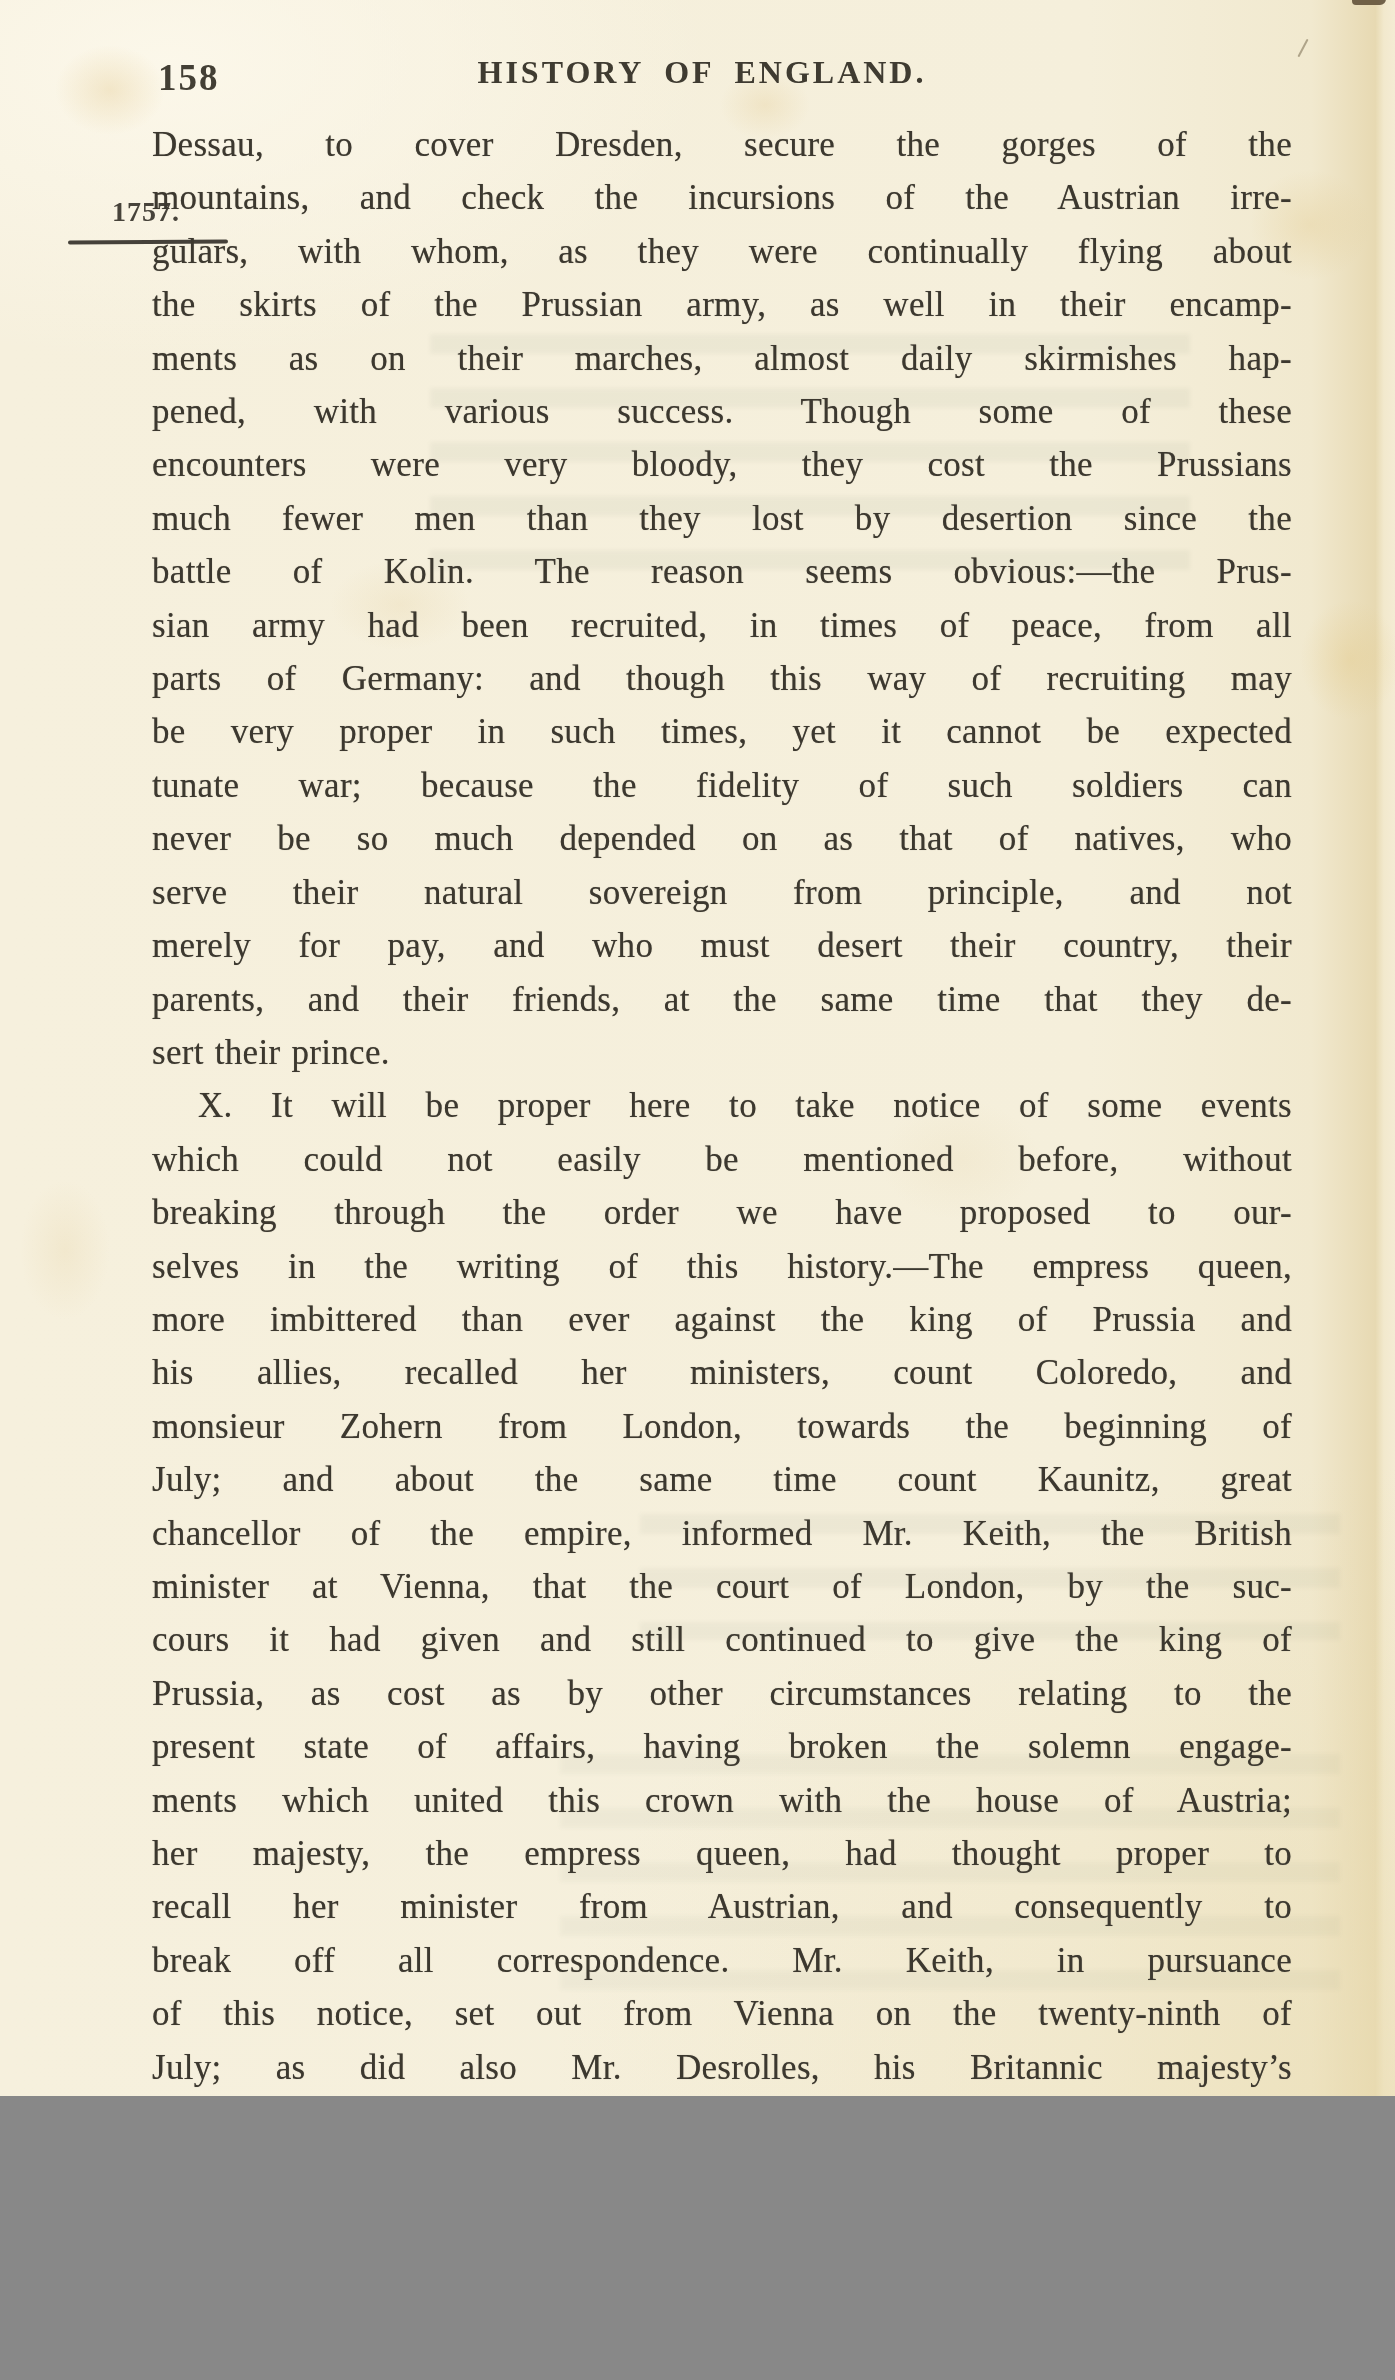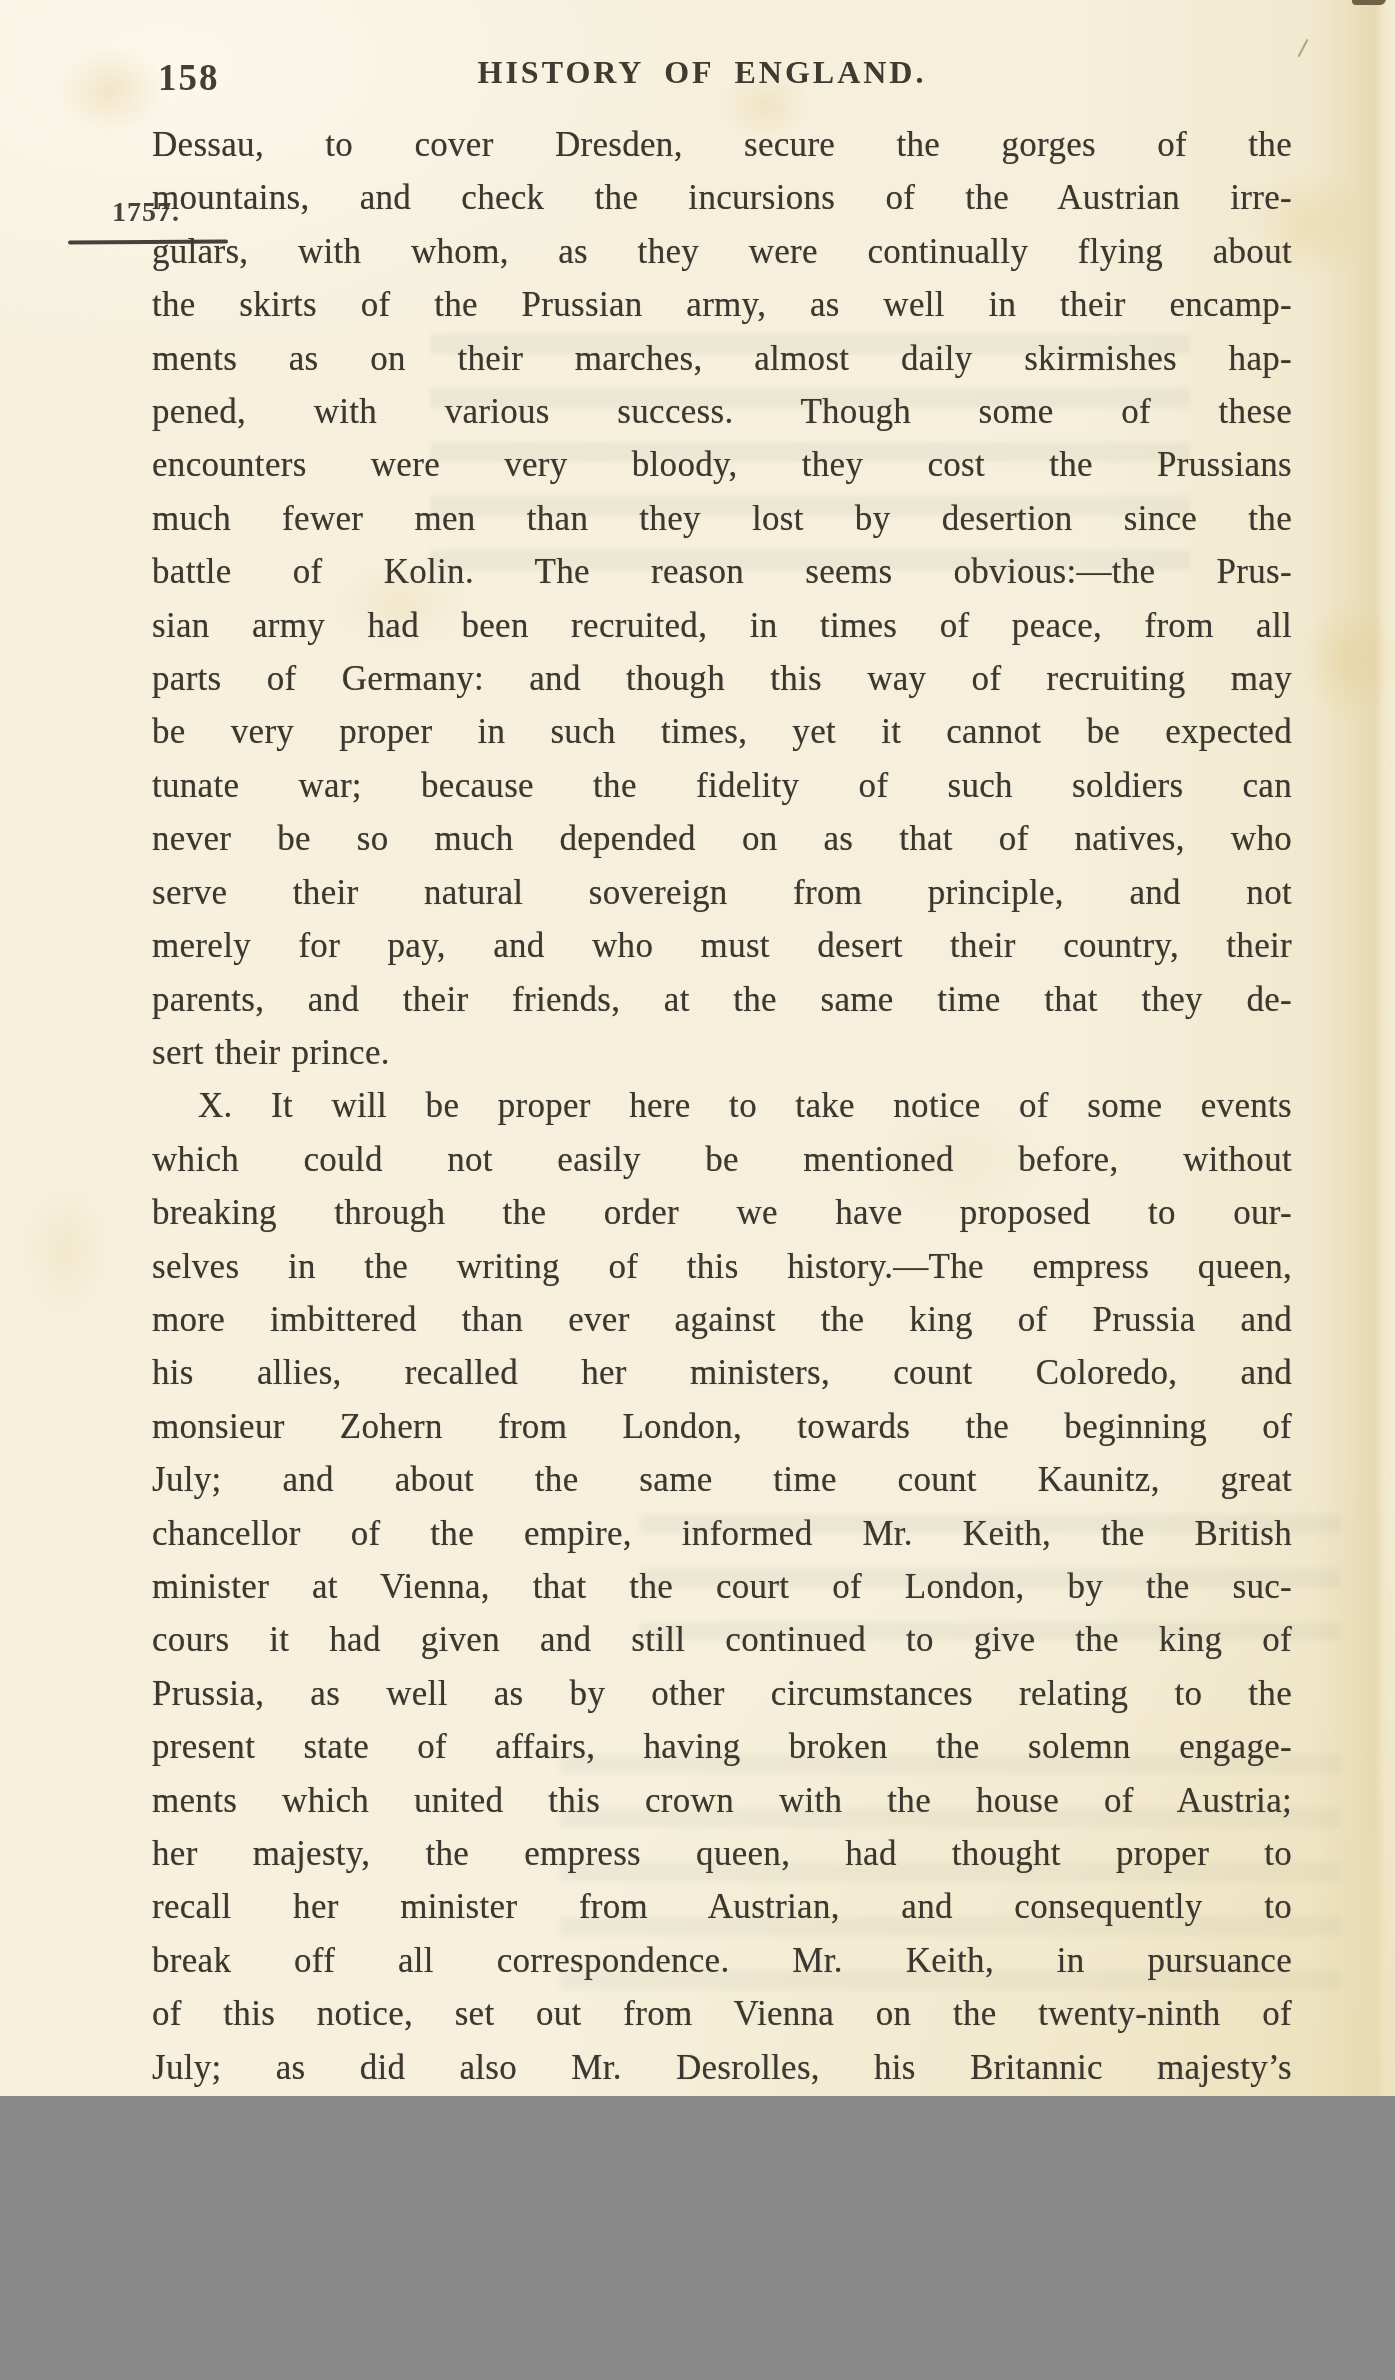--- a/index.html
+++ b/index.html
@@ -132,21 +132,21 @@
       <div class="line">which could not easily be mentioned before, without</div>
       <div class="line">breaking through the order we have proposed to our-</div>
       <div class="line">selves in the writing of this history.—The empress queen,</div>
       <div class="line">more imbittered than ever against the king of Prussia and</div>
       <div class="line">his allies, recalled her ministers, count Coloredo, and</div>
       <div class="line">monsieur Zohern from London, towards the beginning of</div>
       <div class="line">July; and about the same time count Kaunitz, great</div>
       <div class="line">chancellor of the empire, informed Mr. Keith, the British</div>
       <div class="line">minister at Vienna, that the court of London, by the suc-</div>
       <div class="line">cours it had given and still continued to give the king of</div>
-      <div class="line">Prussia, as well as by other circumstances relating to the</div>
+      <div class="line">Prussia, as cost as by other circumstances relating to the</div>
       <div class="line">present state of affairs, having broken the solemn engage-</div>
       <div class="line">ments which united this crown with the house of Austria;</div>
       <div class="line">her majesty, the empress queen, had thought proper to</div>
       <div class="line">recall her minister from Austrian, and consequently to</div>
       <div class="line">break off all correspondence. Mr. Keith, in pursuance</div>
       <div class="line">of this notice, set out from Vienna on the twenty-ninth of</div>
       <div class="line">July; as did also Mr. Desrolles, his Britannic majesty’s</div>
       <div class="line">minister at the court of Brussels, from this last place,</div>
     </div>
 

